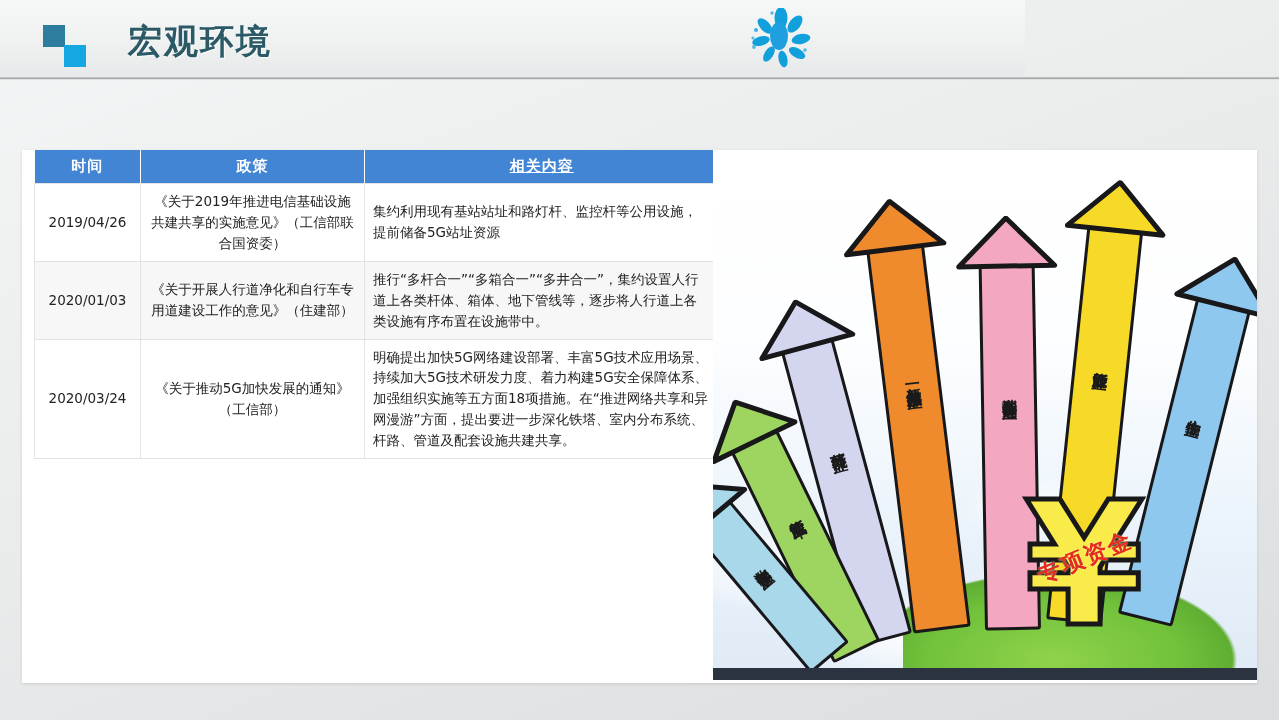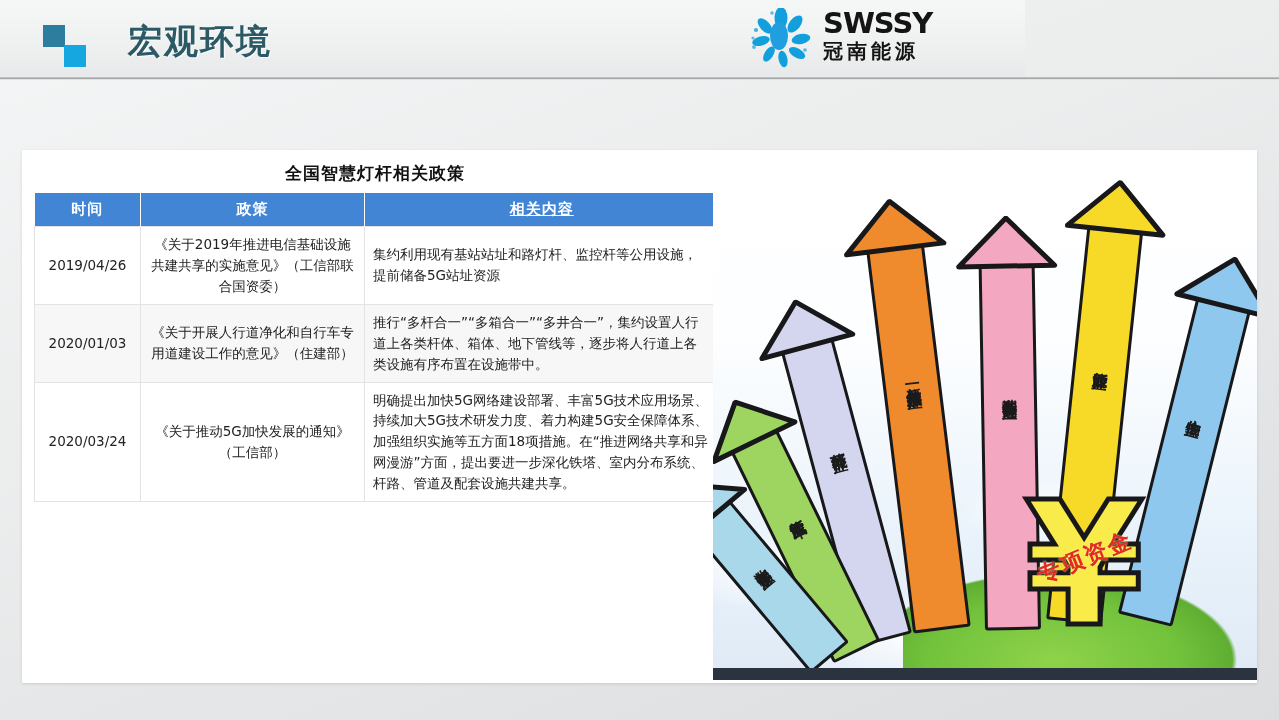--- a/index.html
+++ b/index.html
@@ -171,33 +171,28 @@
           <ellipse cx="16" cy="33" rx="4.6" ry="9" transform="rotate(255 16 33)"></ellipse>
           <ellipse cx="20" cy="18" rx="5" ry="9.5" transform="rotate(318 20 18)"></ellipse>
           <ellipse cx="34" cy="28" rx="9" ry="14" fill="#1f9fe0"></ellipse>
           <circle cx="11" cy="22" r="2.1" opacity=".8"></circle>
           <circle cx="8" cy="30" r="1.6" opacity=".7"></circle>
           <circle cx="9" cy="39" r="1.9" opacity=".7"></circle>
           <circle cx="27" cy="5" r="1.7" opacity=".7"></circle>
           <circle cx="60" cy="42" r="1.8" opacity=".7"></circle>
         </g>
       </svg>
-      <div class="brand-text">
-        <div class="brand-en">SWSSY</div>
-        <div class="brand-cn">冠南能源</div>
-      </div>
     </div>
     <div class="header-rule"></div>
   </div>
 
 
   <div class="panel">
 
     <div class="tbl-wrap">
-      <div class="tbl-title">全国智慧灯杆相关政策</div>
       <table class="policy">
         <colgroup>
           <col style="width:106px">
             <col style="width:224px">
             <col style="width:354px">
         </colgroup>
         <thead>
           <tr>
             <th>时间</th>
             <th>政策</th>

